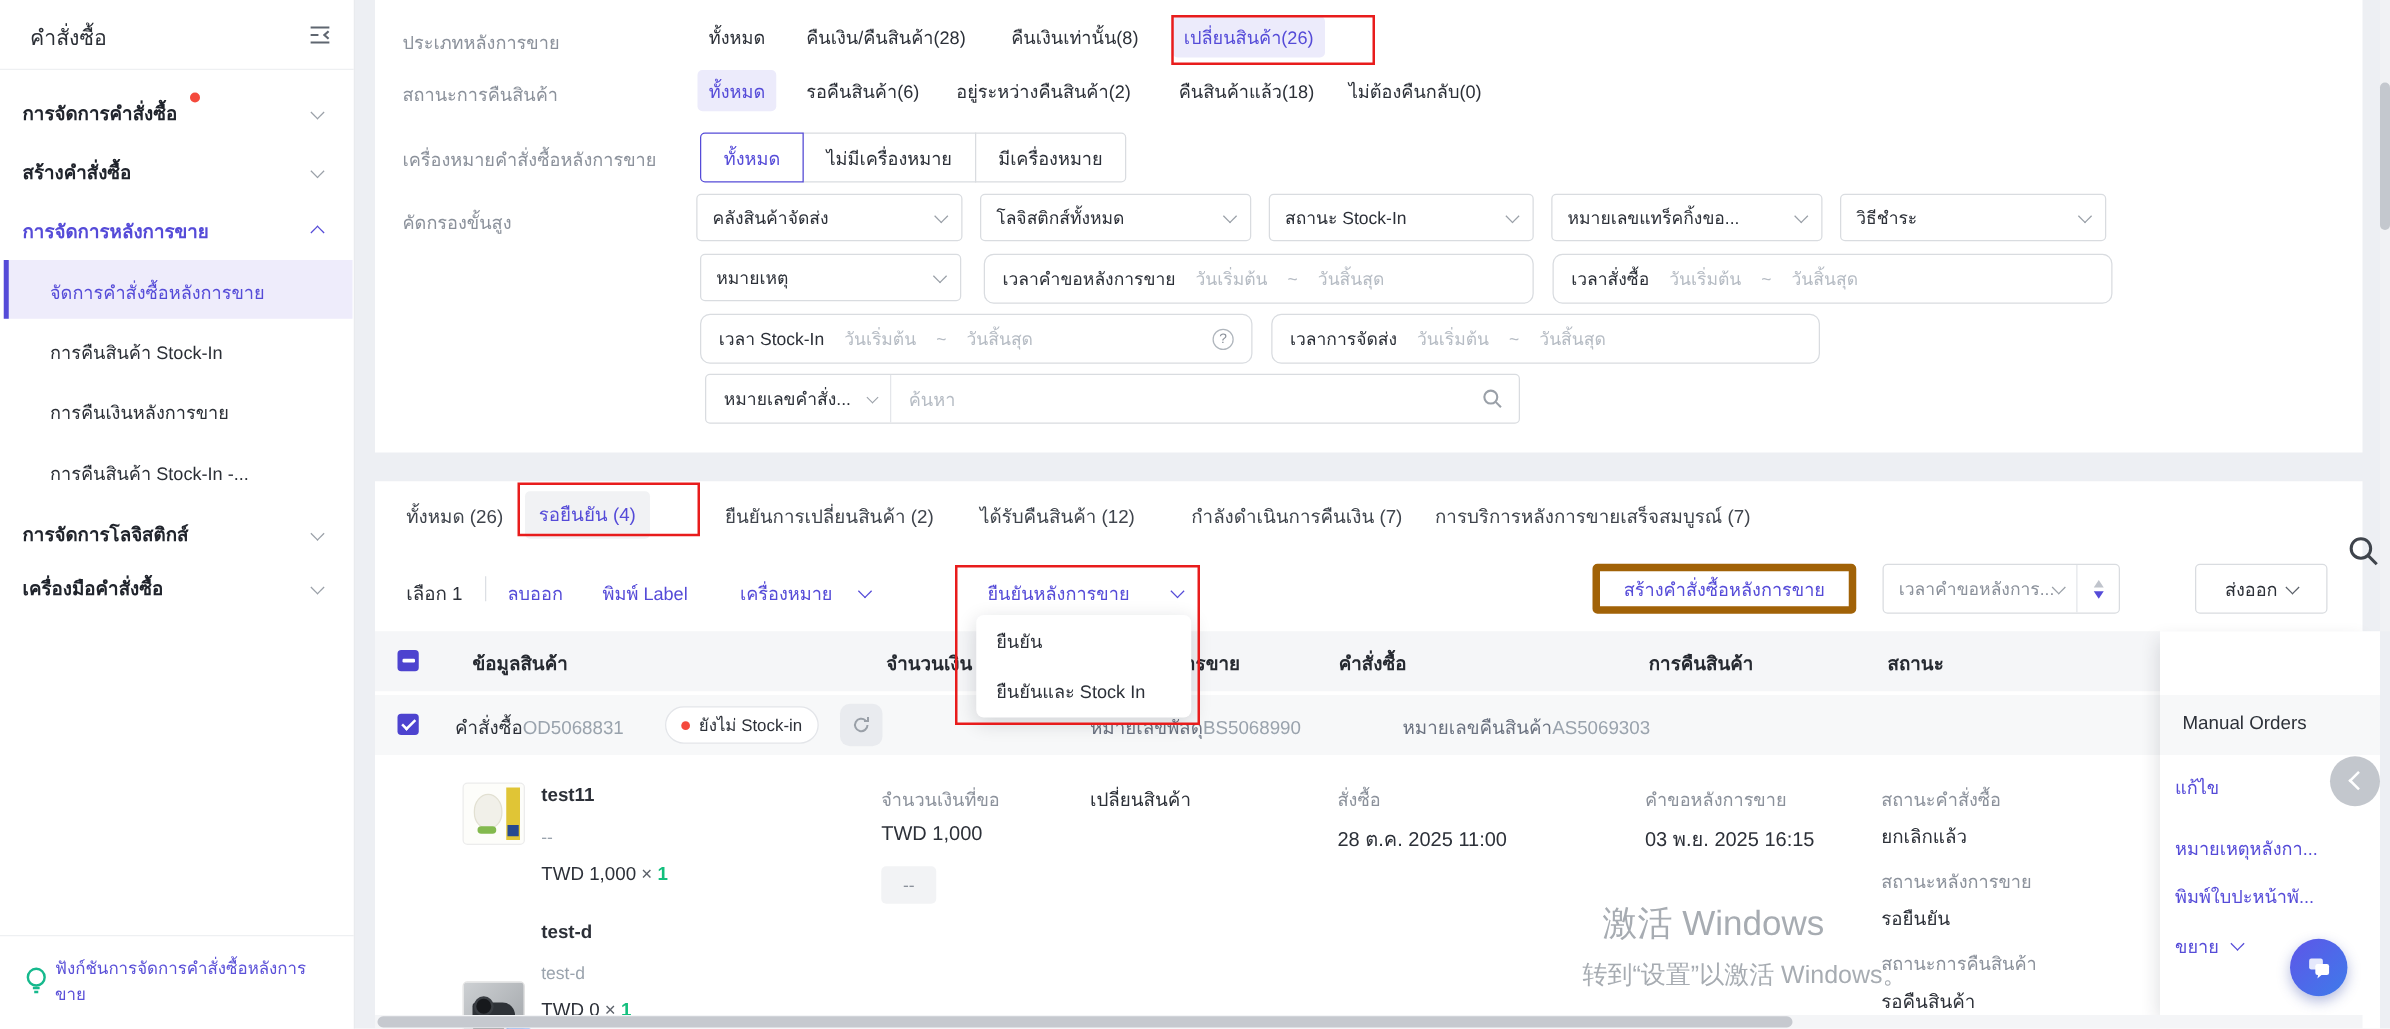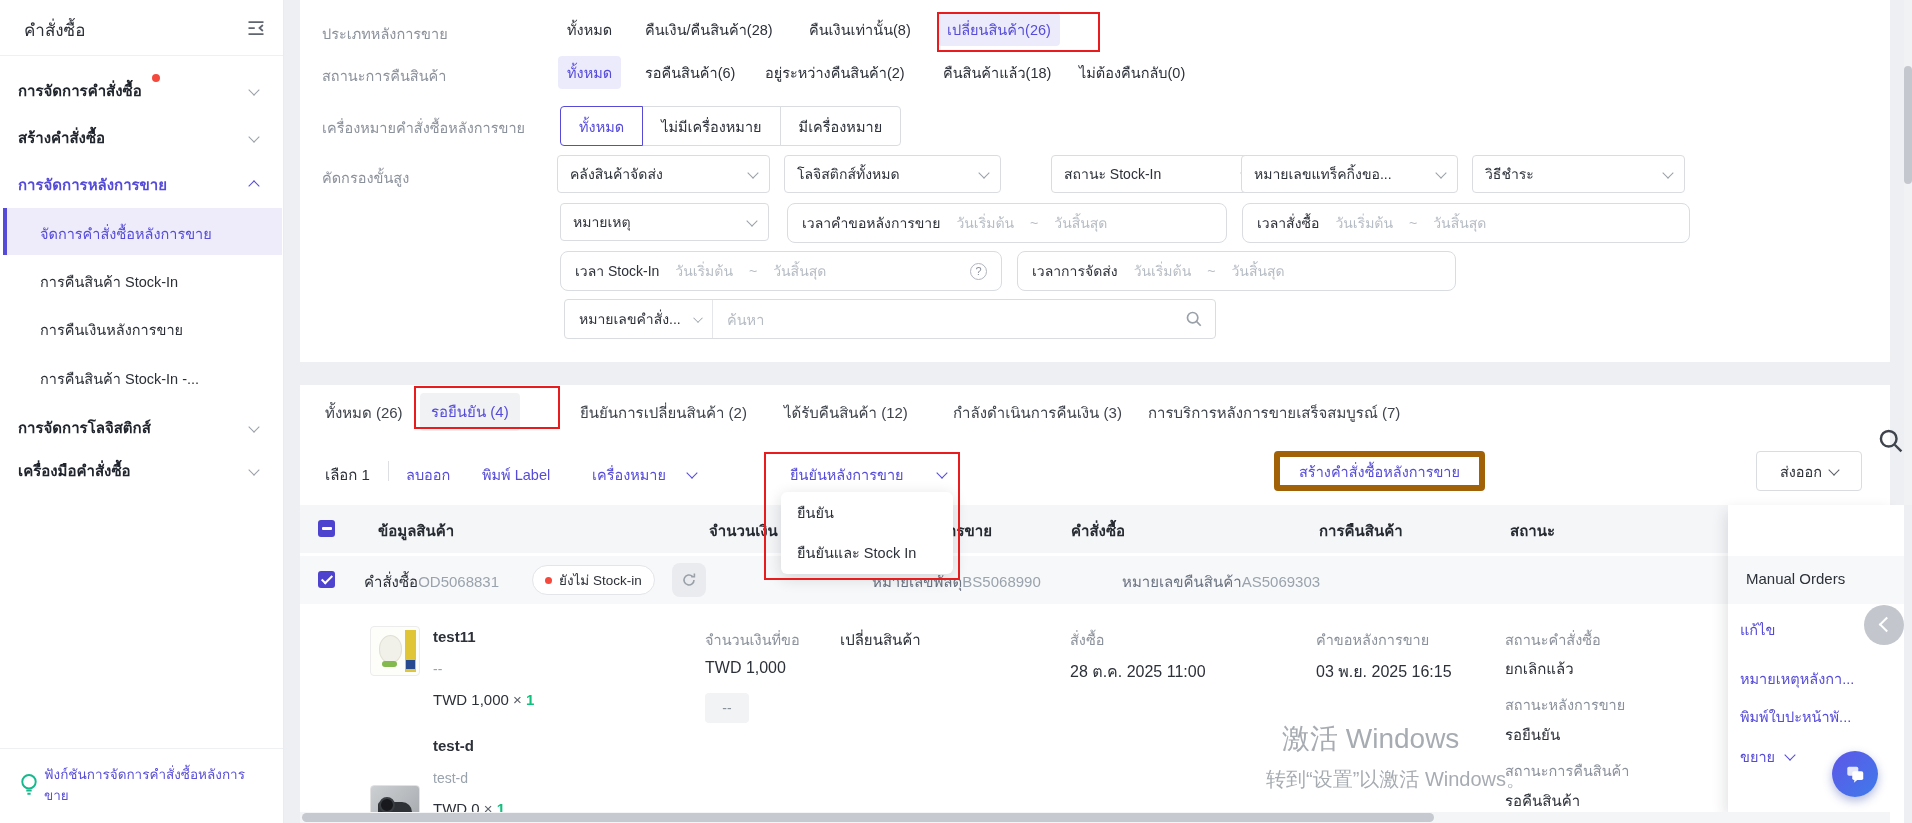--- a/index.html
+++ b/index.html
@@ -164,21 +164,21 @@
     <div class="abs row-label" style="left:22px;top:166px;">คัดกรองขั้นสูง</div>
 
     <div class="abs select" style="left:257px;top:155px;width:213px;">
       <span>คลังสินค้าจัดส่ง</span>
         <span class="chev"></span>
     </div>
     <div class="abs select" style="left:484px;top:155px;width:217px;">
       <span>โลจิสติกส์ทั้งหมด</span>
         <span class="chev"></span>
     </div>
-    <div class="abs select" style="left:715px;top:155px;width:212px;margin-left:36px;">
+    <div class="abs select" style="left:715px;top:155px;width:212px;">
       <span>สถานะ Stock-In</span>
         <span class="chev"></span>
     </div>
     <div class="abs select" style="left:941px;top:155px;width:217px;align-items:center;">
       <span>หมายเลขแทร็คกิ้งขอ...</span>
         <span class="chev"></span>
     </div>
     <div class="abs select" style="left:1172px;top:155px;width:213px;">
       <span>วิธีชำระ</span>
         <span class="chev"></span>
@@ -227,33 +227,43 @@
       </svg>
     </div>
   </div>
 
   <div class="abs card" style="left:300px;top:385px;width:1590px;height:438px;">
 
     <div class="abs tab" style="left:25px;top:16px;">ทั้งหมด (26)</div>
     <div class="abs tab active" style="left:120px;top:8px;">รอยืนยัน (4)</div>
     <div class="abs tab" style="left:280px;top:16px;">ยืนยันการเปลี่ยนสินค้า (2)</div>
     <div class="abs tab" style="left:484px;top:16px;">ได้รับคืนสินค้า (12)</div>
-    <div class="abs tab" style="left:653px;top:16px;">กำลังดำเนินการคืนเงิน (3)</div>
+    <div class="abs tab" style="left:653px;top:16px;">กำลังดำเนินการคืนเงิน (7)</div>
     <div class="abs tab" style="left:848px;top:16px;">การบริการหลังการขายเสร็จสมบูรณ์ (7)</div>
 
     <div class="abs dark-val" style="left:25px;top:78px;">เลือก 1</div>
     <div class="abs" style="left:88px;top:76px;width:1px;height:20px;background:#dcdfe4;"></div>
     <div class="abs link" style="left:106px;top:78px;">ลบออก</div>
     <div class="abs link" style="left:182px;top:78px;">พิมพ์ Label</div>
     <div class="abs link" style="left:292px;top:78px;">เครื่องหมาย</div>
     <span class="abs chev purple" style="left:388px;top:84px;"></span>
     <div class="abs link" style="left:490px;top:78px;">ยืนยันหลังการขาย</div>
     <span class="abs chev purple" style="left:638px;top:84px;"></span>
 
     <div class="abs btn-outline" style="left:974px;top:66px;width:211px;">สร้างคำสั่งซื้อหลังการขาย</div>
+    <div class="abs sortbox" style="left:1206px;top:66px;width:190px;">
+      <div style="flex:1;display:flex;align-items:center;justify-content:space-between;padding:0 10px 0 12px;font-size:14px;color:#8b919b;white-space:nowrap;">
+        <span>เวลาคำขอหลังการ...</span>
+        <span class="chev"></span>
+      </div>
+      <div style="width:38px;height:100%;border-left:1px solid #e4e6ea;display:flex;flex-direction:column;align-items:center;justify-content:center;box-sizing:border-box;">
+        <div class="tri-up"></div>
+        <div class="tri-down"></div>
+      </div>
+    </div>
     <div class="abs btn-gray" style="left:1456px;top:66px;width:106px;">
       <span>ส่งออก</span>
       <span class="chev" style="border-color:#5b6069;"></span>
     </div>
 
     <div class="abs" style="left:0;top:120px;width:1590px;height:48px;background:#f5f6f8;">
       <span class="abs cb indet" style="left:18px;top:15px;"></span>
       <span class="abs th" style="left:78px;top:14px;">ข้อมูลสินค้า</span>
       <span class="abs th" style="left:409px;top:14px;">จำนวนเงิน</span>
       <span class="abs th" style="left:562px;top:14px;">ประเภทหลังการขาย</span>
@@ -309,21 +319,21 @@
     <div class="abs dark-val" style="left:133px;top:415px;">
       <span>TWD 0</span>
       <span class="times">×</span>
       <span class="qty">1</span>
     </div>
 
     <div class="abs gray-lbl" style="left:405px;top:243px;">จำนวนเงินที่ขอ</div>
     <div class="abs dark-val" style="left:405px;top:274px;font-size:16px;">TWD 1,000</div>
     <div class="abs notebox" style="left:405px;top:308px;">--</div>
 
-    <div class="abs dark-val" style="left:540px;top:243px;">เปลี่ยนสินค้า</div>
+    <div class="abs dark-val" style="left:572px;top:243px;">เปลี่ยนสินค้า</div>
 
     <div class="abs gray-lbl" style="left:770px;top:243px;">สั่งซื้อ</div>
     <div class="abs dark-val" style="left:770px;top:274px;font-size:16px;">28 ต.ค. 2025 11:00</div>
 
     <div class="abs gray-lbl" style="left:1016px;top:243px;">คำขอหลังการขาย</div>
     <div class="abs dark-val" style="left:1016px;top:274px;font-size:16px;">03 พ.ย. 2025 16:15</div>
 
     <div class="abs gray-lbl" style="left:1205px;top:243px;">สถานะคำสั่งซื้อ</div>
     <div class="abs dark-val" style="left:1205px;top:272px;">ยกเลิกแล้ว</div>
     <div class="abs gray-lbl" style="left:1205px;top:308px;">สถานะหลังการขาย</div>

